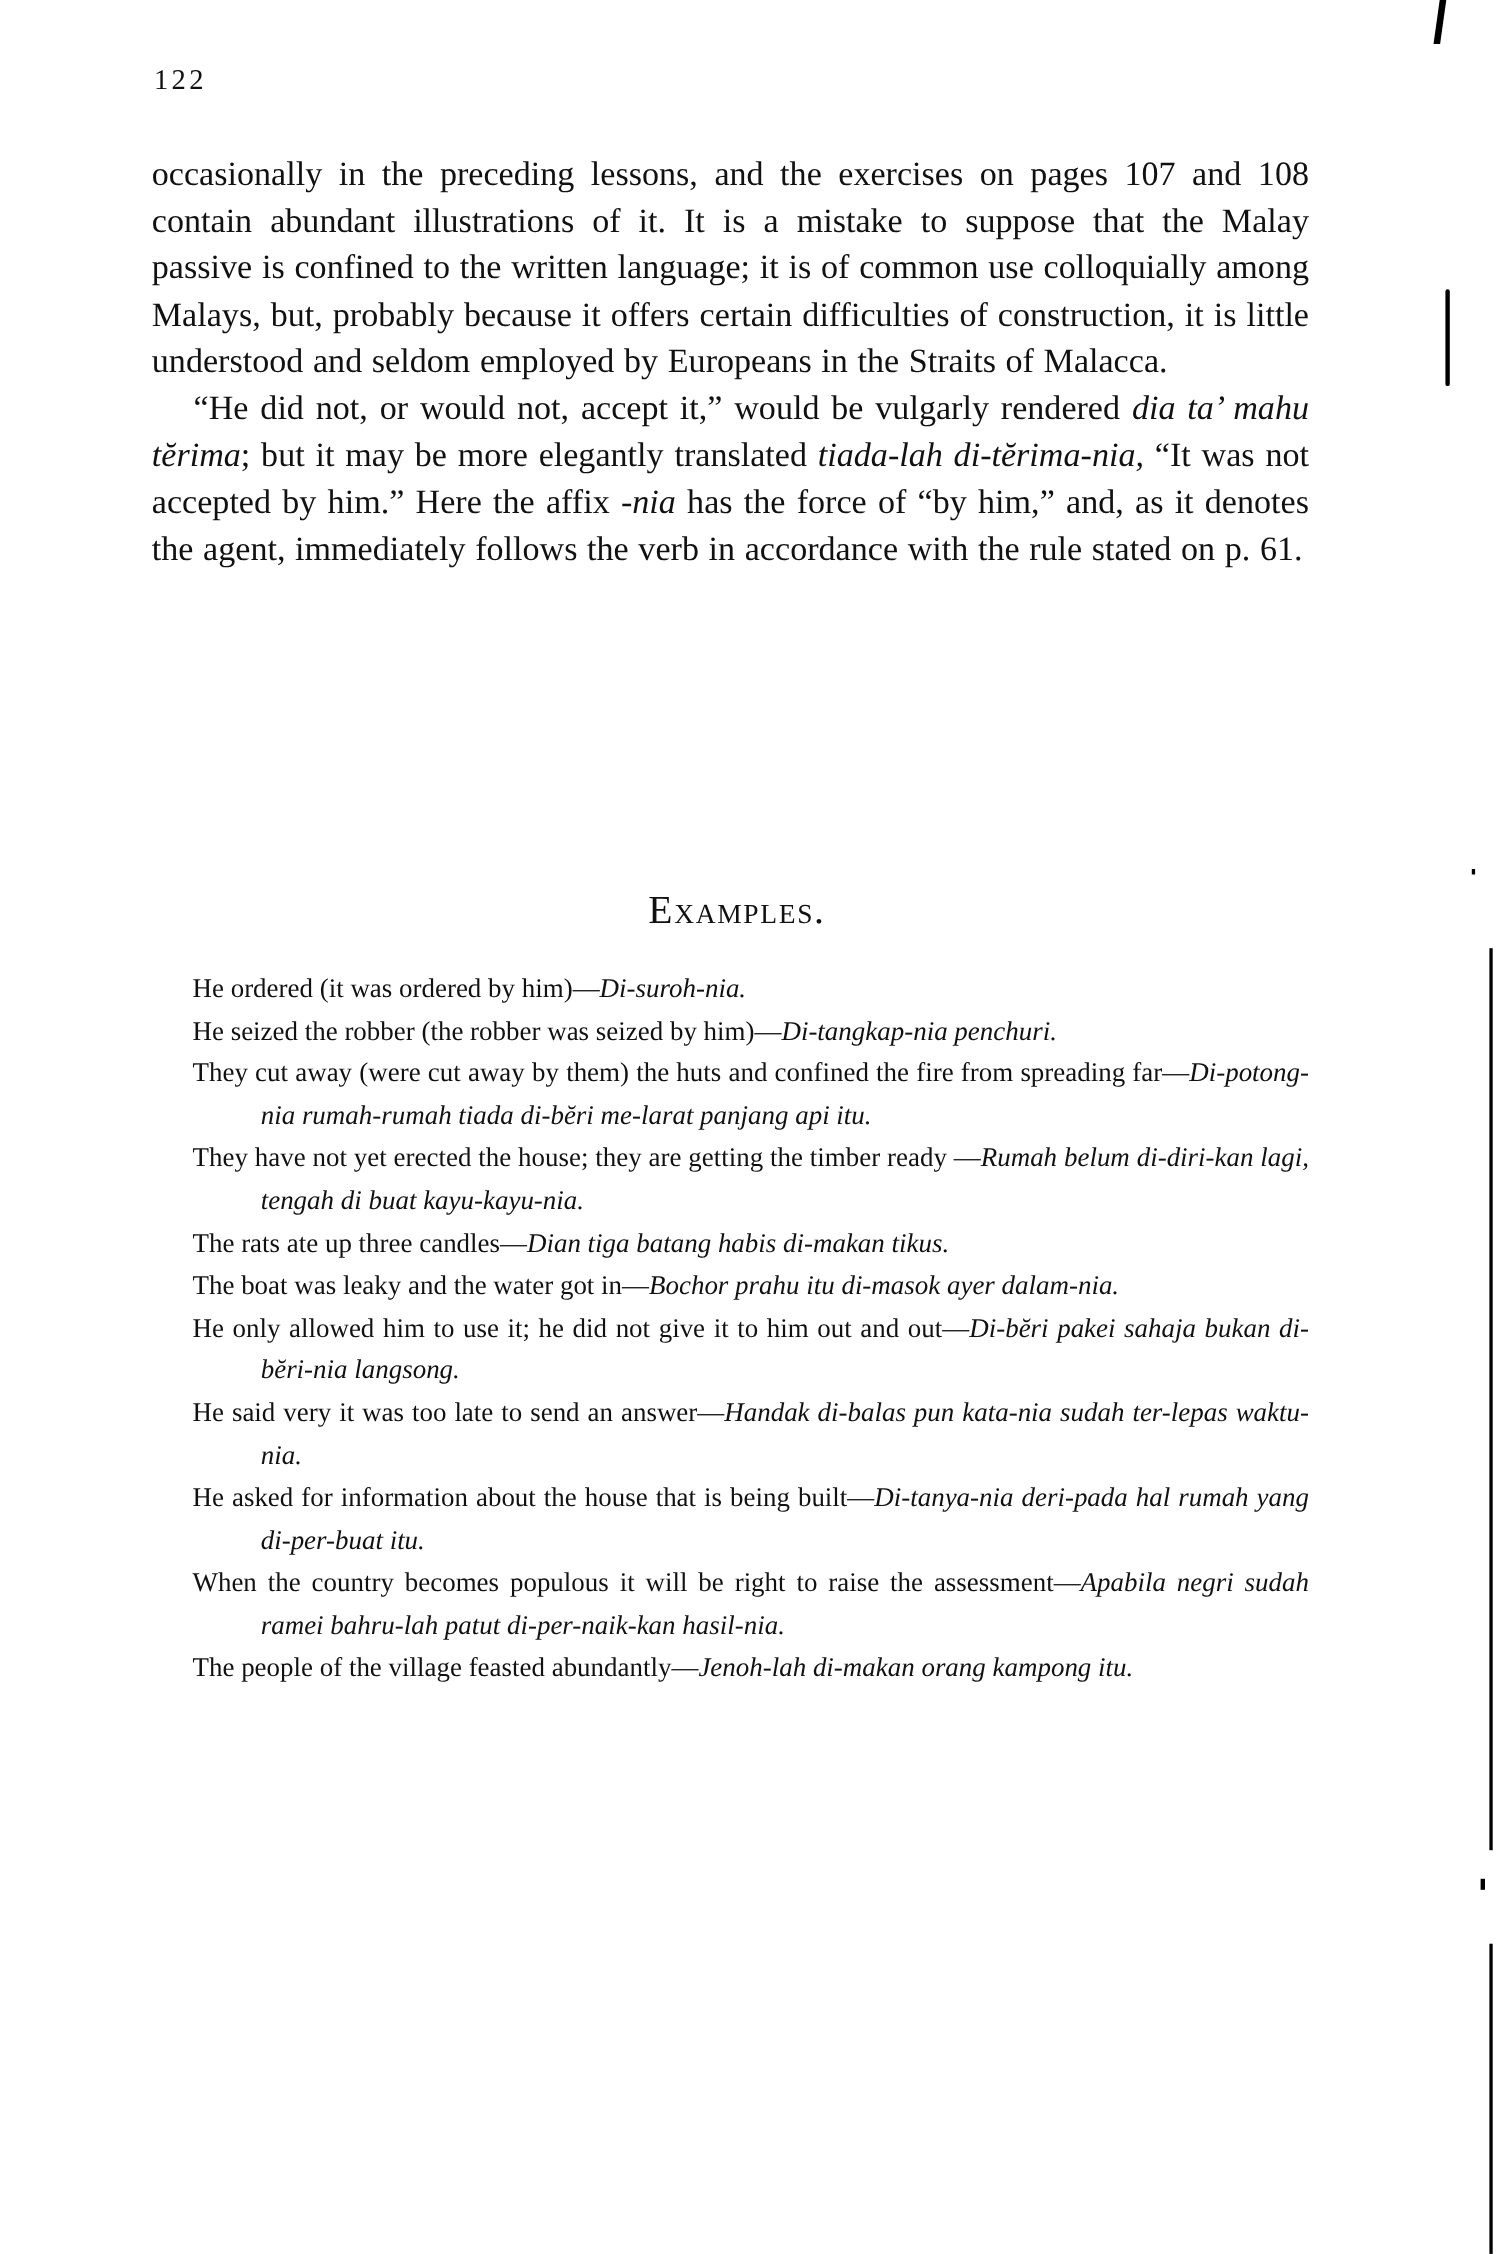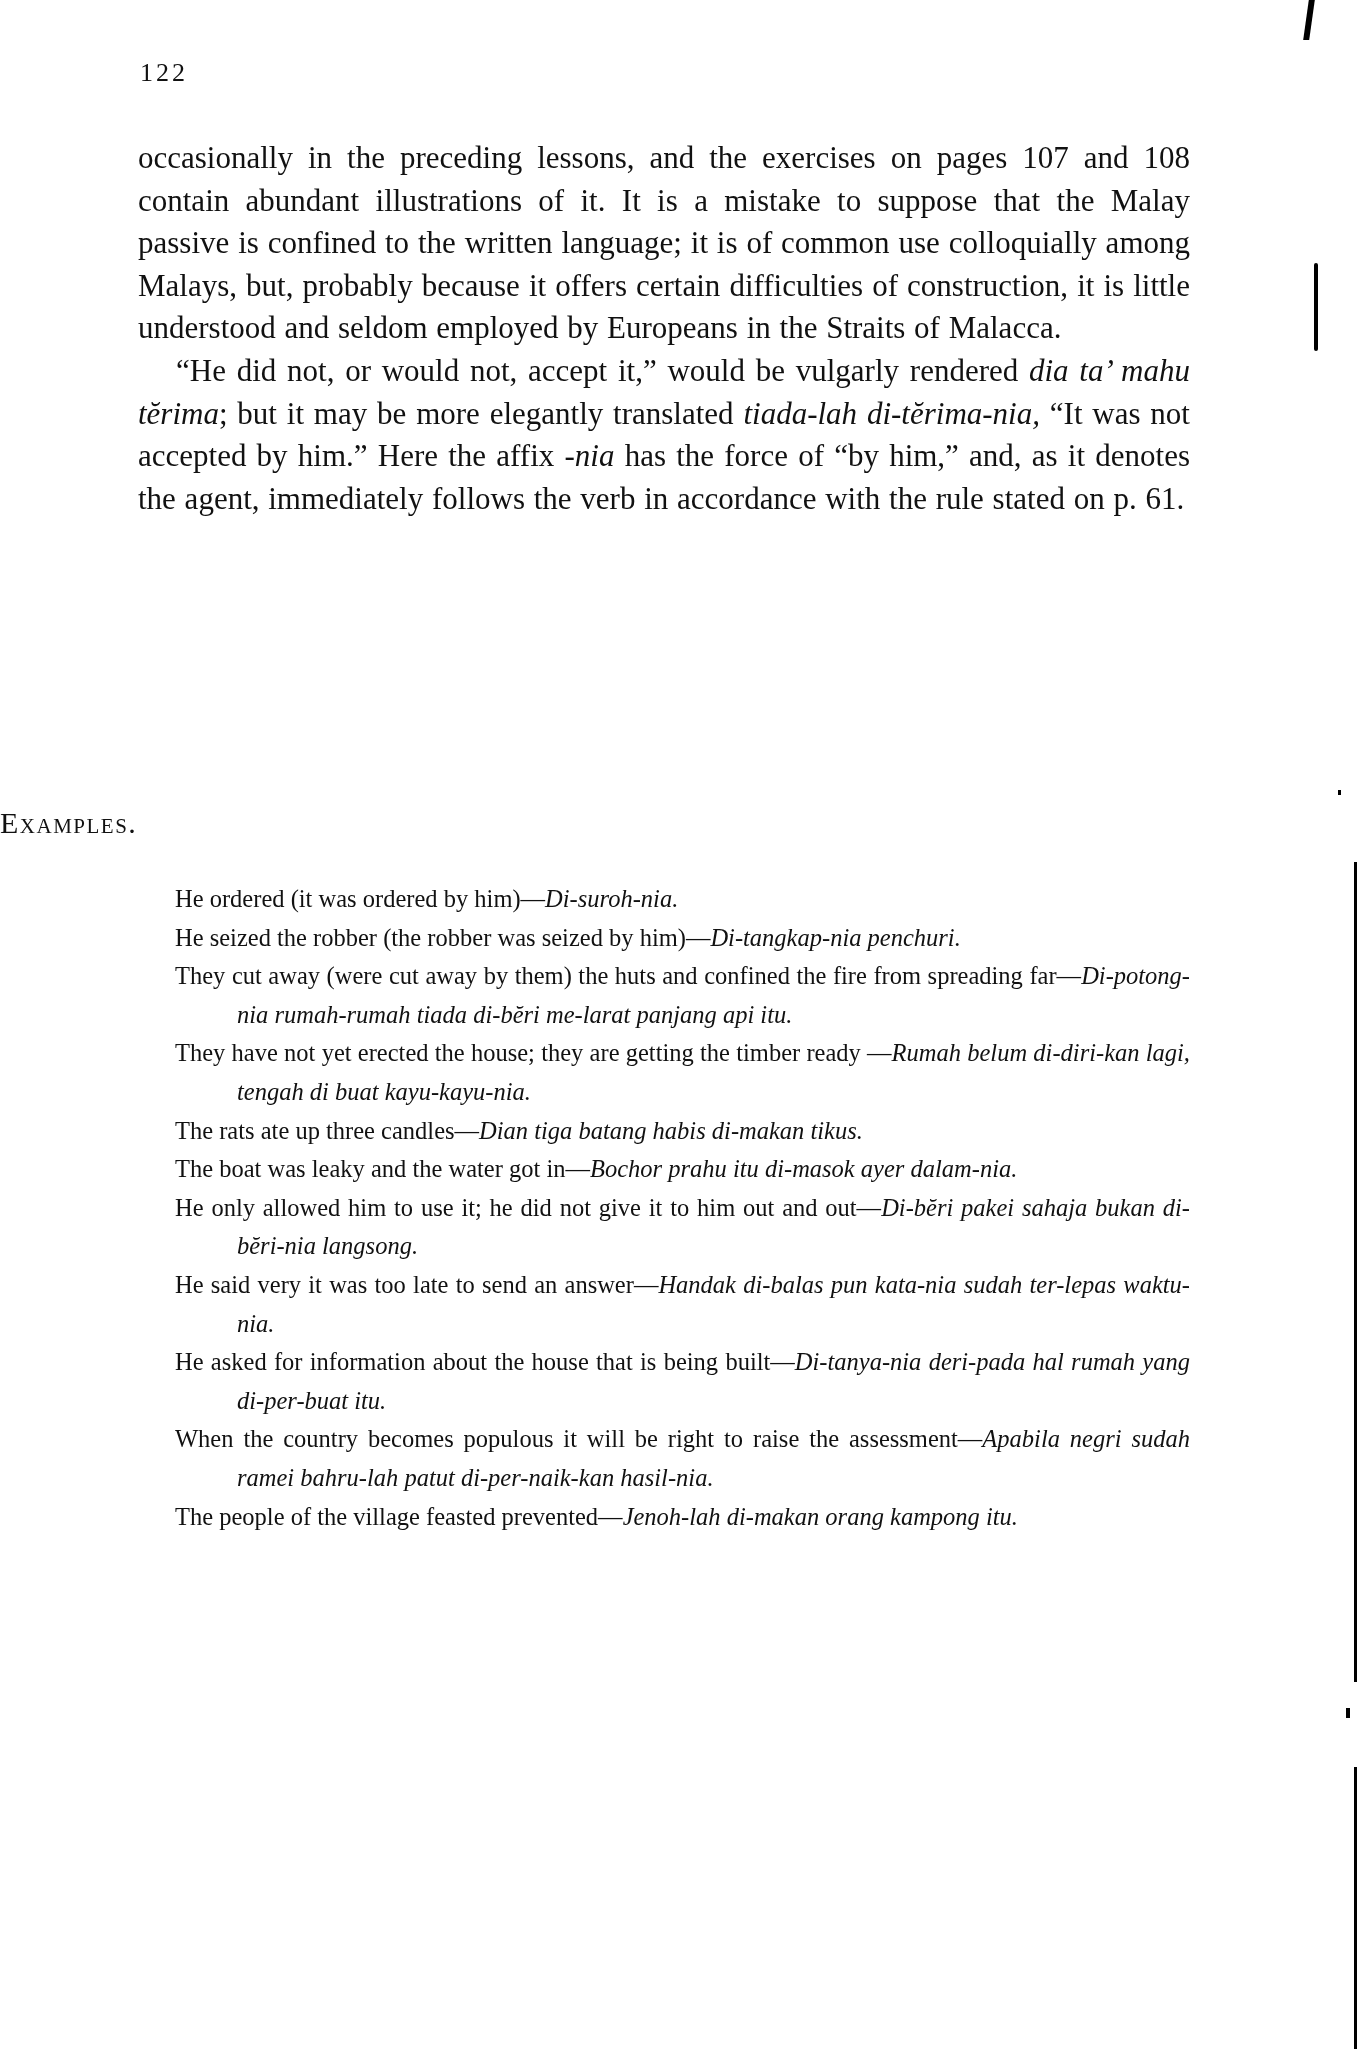--- a/index.html
+++ b/index.html
@@ -17,22 +17,22 @@
   .body-text {
     position: absolute; left: 138px; top: 137px; width: 1052px;
     font-size: 31px; line-height: 42.6px; text-align: justify;
     word-spacing: 1px;
   }
   .body-text p { margin: 0; }
   .body-text p.indent { text-indent: 38px; }
   .it { font-style: italic; }
 
   .examples-heading {
-    position: absolute; left: 0; width: 1340px; top: 806px; 
-    font-size: 30px; letter-spacing: 1.5px; font-variant: small-caps;
+    position: absolute; left: 0; width: 1340px; top: 806px; text-align: center;
+    font-size: 36px; letter-spacing: 1.5px; font-variant: small-caps;
   }
 
   .examples {
     position: absolute; left: 175px; top: 880px; width: 1015px;
     font-size: 24.5px; line-height: 38.6px;
   }
   .example {
     padding-left: 62px; text-indent: -62px; text-align: justify; margin: 0;
   }
   .example .malay { font-style: italic; }
@@ -57,21 +57,21 @@
   <p class="example"><span>He ordered (it was ordered by him)—</span><span class="malay">Di-suroh-nia.</span></p>
   <p class="example"><span>He seized the robber (the robber was seized by him)—</span><span class="malay">Di-tangkap-nia penchuri.</span></p>
   <p class="example"><span>They cut away (were cut away by them) the huts and confined the fire from spreading far—</span><span class="malay">Di-potong-nia rumah-rumah tiada di-bĕri me-larat panjang api itu.</span></p>
   <p class="example"><span>They have not yet erected the house; they are getting the timber ready —</span><span class="malay">Rumah belum di-diri-kan lagi, tengah di buat kayu-kayu-nia.</span></p>
   <p class="example"><span>The rats ate up three candles—</span><span class="malay">Dian tiga batang habis di-makan tikus.</span></p>
   <p class="example"><span>The boat was leaky and the water got in—</span><span class="malay">Bochor prahu itu di-masok ayer dalam-nia.</span></p>
   <p class="example"><span>He only allowed him to use it; he did not give it to him out and out—</span><span class="malay">Di-bĕri pakei sahaja bukan di-bĕri-nia langsong.</span></p>
   <p class="example"><span>He said very it was too late to send an answer—</span><span class="malay">Handak di-balas pun kata-nia sudah ter-lepas waktu-nia.</span></p>
   <p class="example"><span>He asked for information about the house that is being built—</span><span class="malay">Di-tanya-nia deri-pada hal rumah yang di-per-buat itu.</span></p>
   <p class="example"><span>When the country becomes populous it will be right to raise the assessment—</span><span class="malay">Apabila negri sudah ramei bahru-lah patut di-per-naik-kan hasil-nia.</span></p>
-  <p class="example"><span>The people of the village feasted prevented—</span><span class="malay">Jenoh-lah di-makan orang kampong itu.</span></p>
+  <p class="example"><span>The people of the village feasted abundantly—</span><span class="malay">Jenoh-lah di-makan orang kampong itu.</span></p>
 </div>
 
 <div class="mark" style="left:1306px; top:0; width:6px; height:40px; transform:skewX(-8deg);"></div>
 <div class="mark" style="left:1314px; top:263px; width:4px; height:88px; border-radius:2px;"></div>
 <div class="mark" style="left:1338px; top:790px; width:3px; height:5px;"></div>
 <div class="mark" style="left:1354px; top:862px; width:3px; height:820px;"></div>
 <div class="mark" style="left:1346px; top:1708px; width:4px; height:10px;"></div>
 <div class="mark" style="left:1354px; top:1767px; width:3px; height:282px;"></div>
 
 </body></html>

